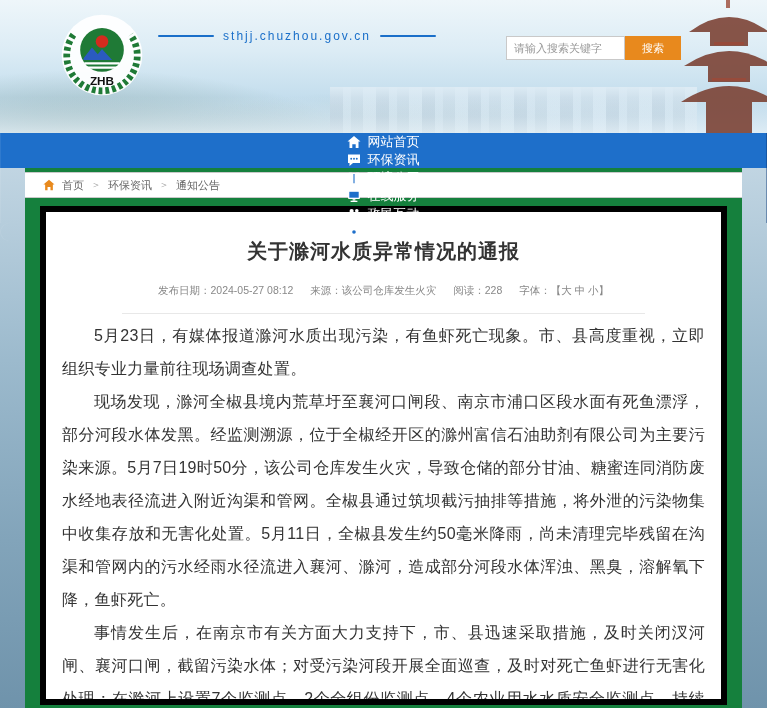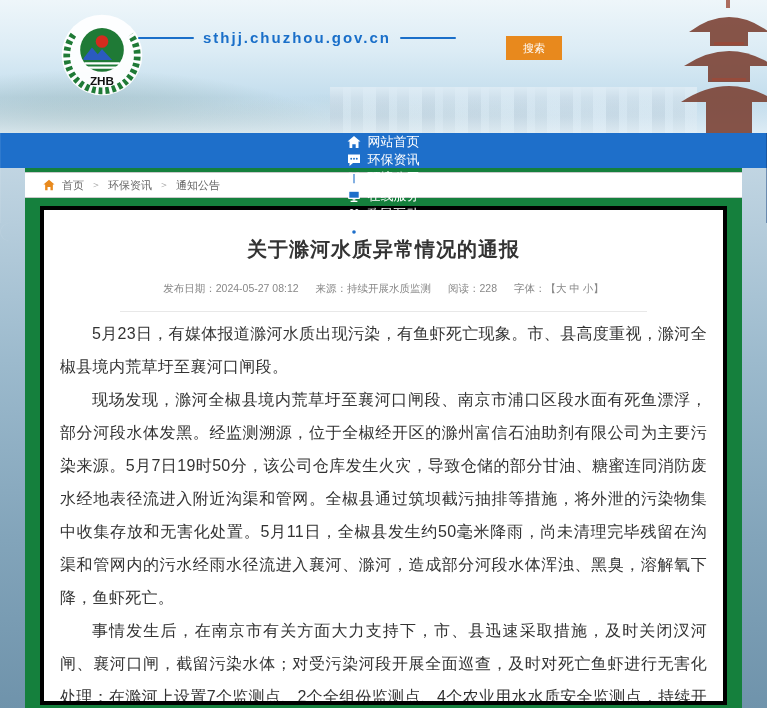--- a/index.html
+++ b/index.html
@@ -46,21 +46,21 @@
 
   .site-ident { position: absolute; left: 126px; top: 18px; width: 342px; text-align: center; }
   .site-name {
     margin: 0; font-size: 38px; font-weight: bold; letter-spacing: 4px;
     color: #1568c4;
     text-shadow: -1px -1px 0 #fff, 1px -1px 0 #fff, -1px 1px 0 #fff, 2px 2px 0 #ffffff, 3px 4px 5px rgba(20,80,150,0.35);
     white-space: nowrap;
   }
   .site-url-row { margin-top: 11px; display: flex; align-items: center; justify-content: center; gap: 9px; }
   .url-dash { height: 2px; width: 56px; background: #1a6fc9; border-radius: 2px; }
-  .site-url { color: #1a6fc9; font-weight: bold; font-size: 15px; letter-spacing: 2px; }
+  .site-url { color: #1a6fc9; font-weight: normal; font-size: 12px; letter-spacing: 2px; }
 
   .search-box { position: absolute; left: 506px; top: 36px; display: flex; align-items: stretch; }
   .search-input {
     width: 119px; height: 24px; border: 1px solid #c9c9c9; background: #fff;
     padding: 0 7px; font-size: 11px; color: #333; outline: none;
   }
   .search-input::placeholder { color: #999; }
   .search-btn {
     width: 56px; height: 24px; border: none; background: #e8891d; color: #fff;
     font-size: 11px; cursor: pointer; padding: 0;
@@ -82,21 +82,21 @@
 
   .crumb-bar {
     height: 26px; border-top: 1px solid #c9c9c9; border-bottom: 1px solid #c9c9c9;
     display: flex; align-items: center; gap: 7px; padding-left: 18px;
     font-size: 11px; color: #666; background: #fff;
   }
   .crumb-link { cursor: pointer; }
   .crumb-sep { color: #999; font-size: 10px; }
 
   .article-card {
-    margin: 8px 15px 0; border: 4px solid #000000; background: #fff;
+    margin: 8px 15px 0; border: 6px solid #000000; background: #fff;
     height: 499px; overflow: hidden; padding: 0 16px;
   }
   .article-title {
     margin: 26px 0 0; text-align: center;
     font-size: 20px; font-weight: bold; color: #333; letter-spacing: 1px;
   }
   .article-meta { margin-top: 19px; text-align: center; font-size: 10.5px; color: #888; }
   .article-meta span { margin: 0 7px; }
   .meta-font { cursor: pointer; }
   .article-divider { border: none; border-top: 1px solid #e8e8e8; margin: 15px 60px 5px; }
@@ -145,20 +145,21 @@
 
   <div class="site-ident">
     <div class="site-url-row">
       <span class="url-dash"></span>
       <span class="site-url">sthjj.chuzhou.gov.cn</span>
       <span class="url-dash"></span>
     </div>
   </div>
 
   <div class="search-box">
+    <input class="search-input" type="text" placeholder="请输入搜索关键字" style="">
     <button class="search-btn">搜索</button>
   </div>
 </header>
 
 <nav class="main-nav">
   <div class="nav-item">
     <svg width="14" height="14" viewBox="0 0 14 14">
       <path d="M7 1 L13.5 6.5 H11.5 V13 H8.7 V9.2 H5.3 V13 H2.5 V6.5 H0.5 Z" fill="#fff"></path>
     </svg>
     <span>网站首页</span>
@@ -227,27 +228,27 @@
     <span class="crumb-link">环保资讯</span>
     <span class="crumb-sep">＞</span>
     <span class="crumb-link">通知公告</span>
   </div>
 
   <div class="article-card">
     <h2 class="article-title">关于滁河水质异常情况的通报</h2>
 
     <div class="article-meta">
       <span>发布日期：2024-05-27 08:12</span>
-      <span>来源：持续开展水质监测</span>
+      <span>来源：该公司仓库发生火灾</span>
       <span>阅读：228</span>
       <span class="meta-font">字体：【大 中 小】</span>
     </div>
 
     <hr class="article-divider">
 
     <div class="article-body">
-      <p>5月23日，有媒体报道滁河水质出现污染，有鱼虾死亡现象。市、县高度重视，滁河全椒县境内荒草圩至襄河口闸段。</p>
+      <p>5月23日，有媒体报道滁河水质出现污染，有鱼虾死亡现象。市、县高度重视，立即组织专业力量前往现场调查处置。</p>
       <p>现场发现，滁河全椒县境内荒草圩至襄河口闸段、南京市浦口区段水面有死鱼漂浮，部分河段水体发黑。经监测溯源，位于全椒经开区的滁州富信石油助剂有限公司为主要污染来源。5月7日19时50分，该公司仓库发生火灾，导致仓储的部分甘油、糖蜜连同消防废水经地表径流进入附近沟渠和管网。全椒县通过筑坝截污抽排等措施，将外泄的污染物集中收集存放和无害化处置。5月11日，全椒县发生约50毫米降雨，尚未清理完毕残留在沟渠和管网内的污水经雨水径流进入襄河、滁河，造成部分河段水体浑浊、黑臭，溶解氧下降，鱼虾死亡。</p>
       <p>事情发生后，在南京市有关方面大力支持下，市、县迅速采取措施，及时关闭汊河闸、襄河口闸，截留污染水体；对受污染河段开展全面巡查，及时对死亡鱼虾进行无害化处理；在滁河上设置7个监测点、2个全组份监测点、4个农业用水水质安全监测点，持续开展水质监测，并根据监测结果架设曝气装置，增加水体含氧量。公安机关已对相关涉案人员进行立案调查。</p>
 
     </div>
   </div>
 </div>
 
 </body></html>

